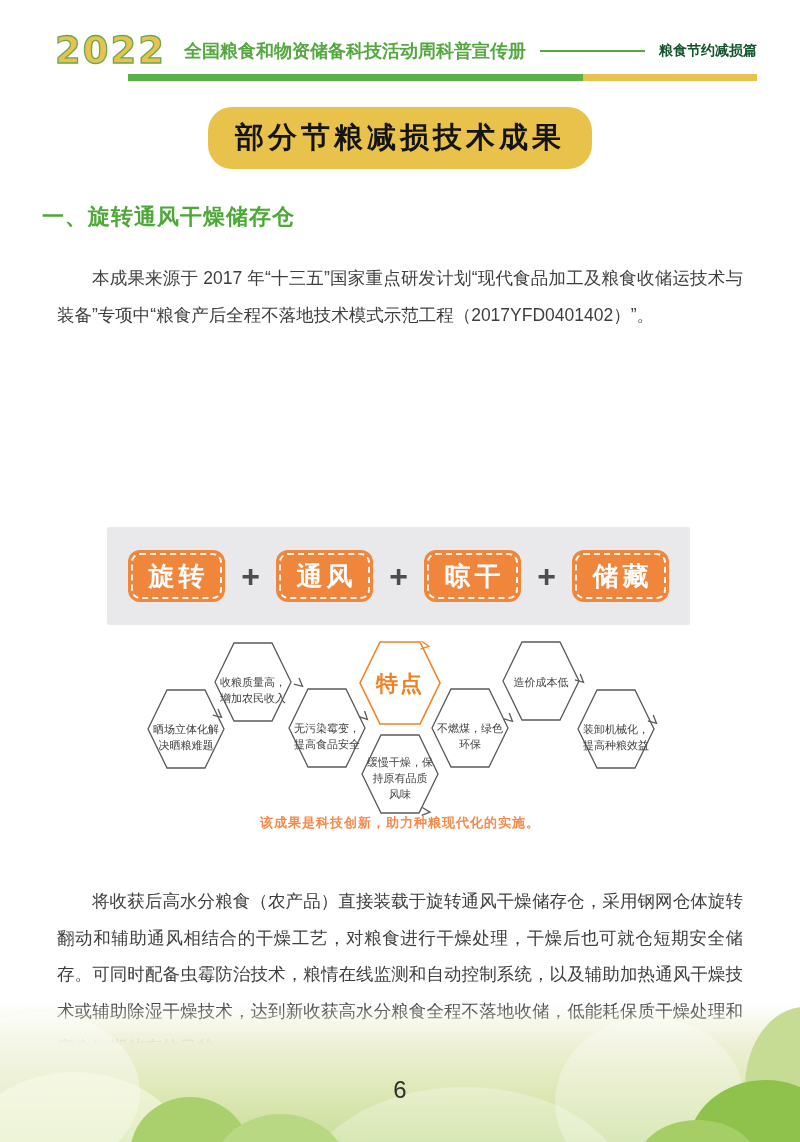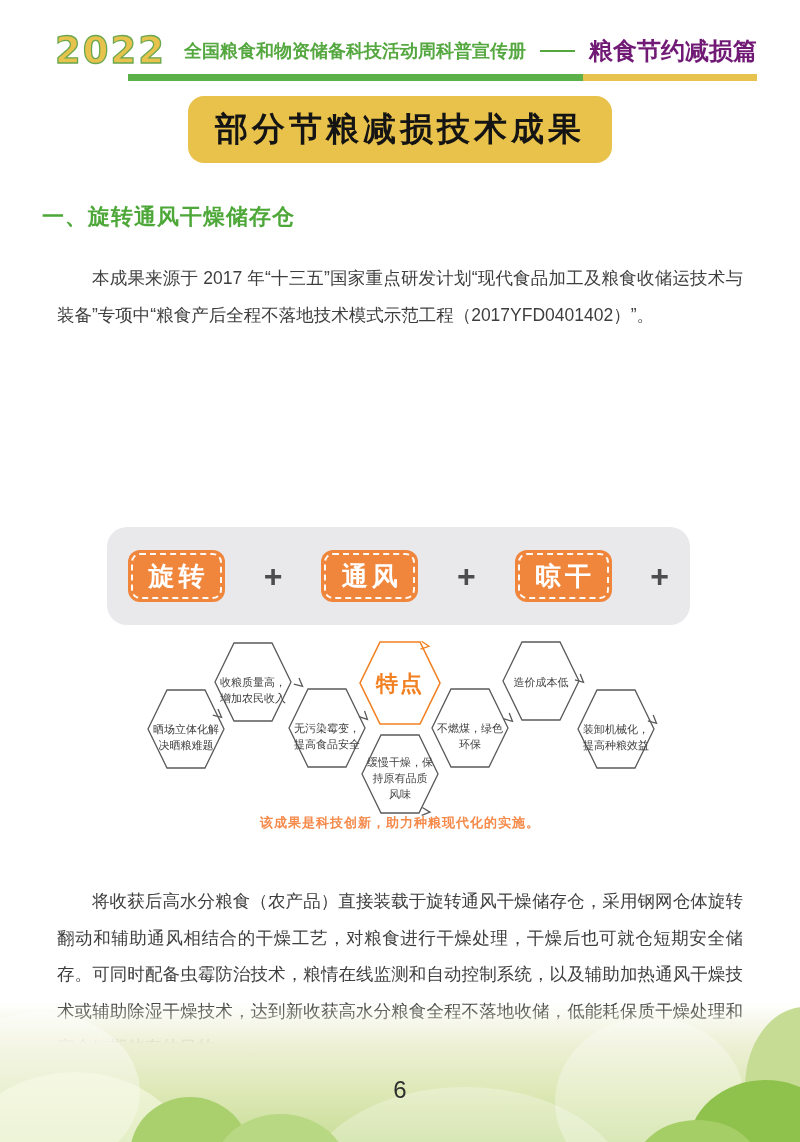--- a/index.html
+++ b/index.html
@@ -14,30 +14,30 @@
   .header { position:absolute; top:32px; left:55px; width:702px; }
   .header-row { display:flex; align-items:center; }
   .year {
     font-size:37px; font-weight:bold; color:#e7c24c; line-height:1;
     -webkit-text-stroke:1.3px #6aa84f; letter-spacing:2px; margin-right:18px;
     font-family:"DejaVu Sans",sans-serif;
     text-align:right;
   }
   .booklet { color:#55a740; font-weight:bold; font-size:18px; white-space:nowrap; }
   .hdr-divider { flex:1; height:2px; background:#55a740; margin:0 14px; }
-  .edition { color:#701a75; font-weight:bold; font-size:24px; white-space:nowrap; }
+  .edition { color:#14532d; font-weight:bold; font-size:14px; white-space:nowrap; }
   .underbar { display:flex; height:7px; margin-left:73px; margin-top:5px; }
   .underbar .g { width:455px; background:#5cb04a; }
   .underbar .y { flex:1; background:#e7c24c; }
 
   
   .banner {
-    position:absolute; top:96px; left:50%; transform:translateX(-50%);
-    background:#e9c24c; border-radius:16px; padding:11px 27px;
-    font-size:33px; font-weight:bold; color:#141414; letter-spacing:4px;
+    position:absolute; top:107px; left:50%; transform:translateX(-50%);
+    background:#e9c24c; border-radius:24px; padding:11px 27px;
+    font-size:29px; font-weight:bold; color:#141414; letter-spacing:4px;
     white-space:nowrap;
   }
 
   
   .sec-heading {
     position:absolute; top:202px; left:42px;
     font-size:22px; font-weight:bold; color:#4ea839; letter-spacing:1px;text-align:right;
   }
   .body-text {
     position:absolute; left:42px; width:716px;
@@ -45,21 +45,21 @@
     text-align:justify; text-justify:inter-ideograph;
   }
   .body-text p { margin:15px; text-indent:2em; }
   .para1 { top:245px; }
   .para2 { top:318px; }
   .para3 { top:868px; }
 
   
   .process {
     position:absolute; top:527px; left:107px; width:583px; height:98px;
-    background:#e9e9ec; border-radius:20px;
+    background:#e9e9ec; border-radius:2px;
     display:flex; align-items:center; justify-content:space-between;
     padding:0 21px;
   }
   .pbox {
     position:relative; width:97px; height:52px; background:#f0863c;
     border-radius:12px; display:flex; align-items:center; justify-content:center;
     color:#ffffff; font-size:26px; font-weight:bold; letter-spacing:4px;
     text-indent:4px;
   }
   .pbox::after {
@@ -126,20 +126,21 @@
     <p>将收获后高水分粮食（农产品）直接装载于旋转通风干燥储存仓，采用钢网仓体旋转翻动和辅助通风相结合的干燥工艺，对粮食进行干燥处理，干燥后也可就仓短期安全储存。可同时配备虫霉防治技术，粮情在线监测和自动控制系统，以及辅助加热通风干燥技术或辅助除湿干燥技术，达到新收获高水分粮食全程不落地收储，低能耗保质干燥处理和安全短期储存的目的。</p>
   </div>
 
   <div class="process">
     <span class="pbox">旋转</span>
     <span class="plus">+</span>
     <span class="pbox">通风</span>
     <span class="plus">+</span>
     <span class="pbox">晾干</span>
     <span class="plus">+</span>
+    <span class="pbox">储藏</span>
   </div>
 
   <svg class="hex-svg" width="800" height="195" viewBox="0 0 800 195">
     <g fill="#ffffff" stroke="#58595a" stroke-width="1.3">
       <polygon points="148,99 167,60 205,60 224,99 205,138 167,138"></polygon>
       <polygon points="215,52 234,13 272,13 291,52 272,91 234,91"></polygon>
       <polygon points="289,98 308,59 346,59 365,98 346,137 308,137"></polygon>
       <polygon points="362,144 381,105 419,105 438,144 419,183 381,183"></polygon>
       <polygon points="432,98 451,59 489,59 508,98 489,137 451,137"></polygon>
       <polygon points="503,51 522,12 560,12 579,51 560,90 522,90"></polygon>

